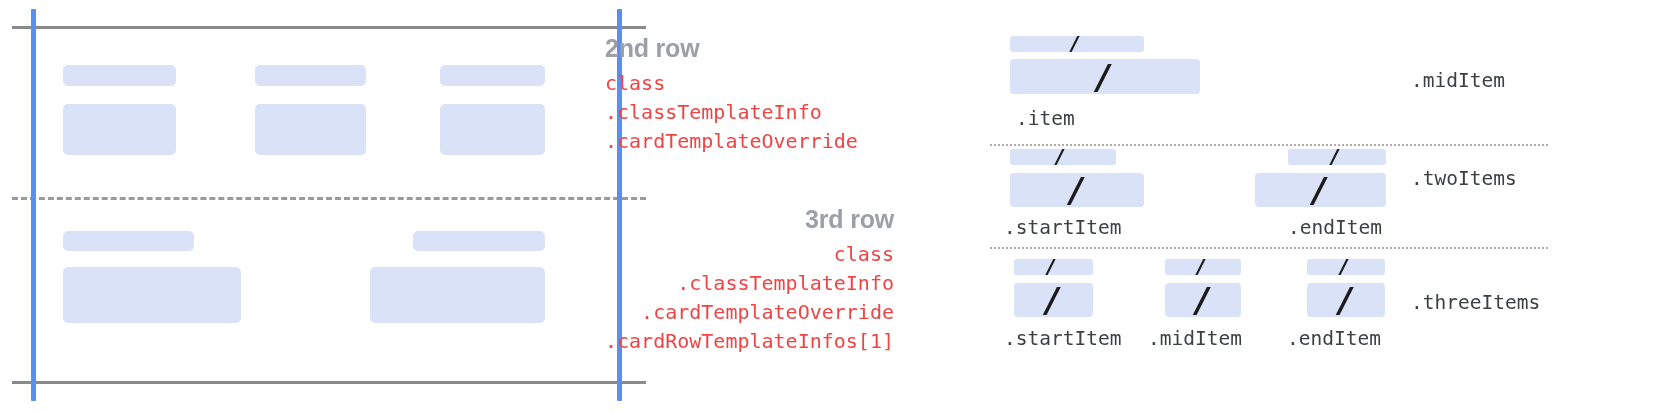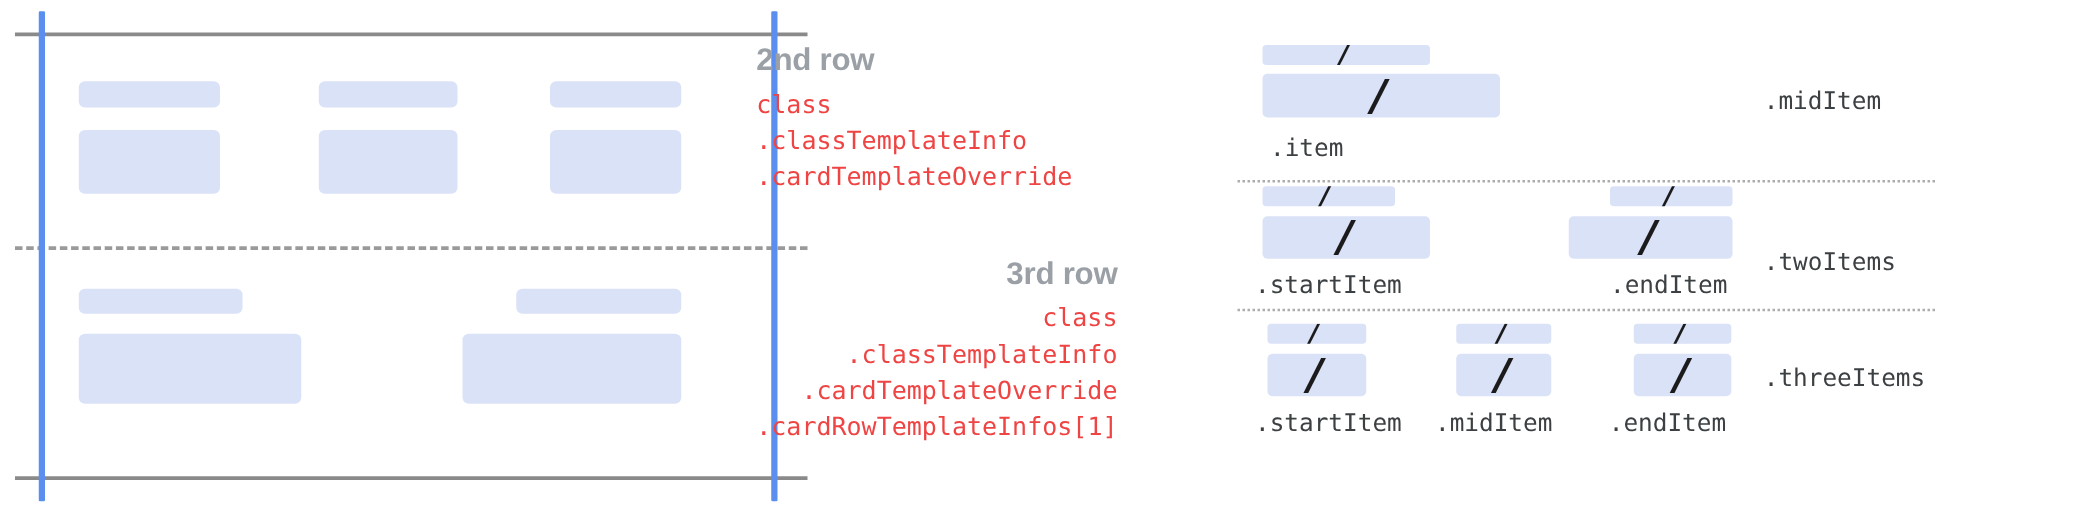--- a/index.html
+++ b/index.html
@@ -123,21 +123,21 @@
   <div class="slot-label" style="left:1004px;top:217px;">.startItem</div>
 
   <div class="slot-top" style="left:1288px;top:149px;width:98px;height:16px;">
     <span class="slash slash-sm" style="left:43px;top:-2px;">/</span>
   </div>
   <div class="slot-main" style="left:1255px;top:173px;width:131px;height:34px;">
     <span class="slash slash-lg" style="left:58px;top:0px;">/</span>
   </div>
   <div class="slot-label" style="left:1288px;top:217px;">.endItem</div>
 
-  <div class="row-label" style="left:1411px;top:199px;">.twoItems</div>
+  <div class="row-label" style="left:1411px;top:168px;">.twoItems</div>
 
   <div class="slot-top" style="left:1014px;top:259px;width:79px;height:16px;">
     <span class="slash slash-sm" style="left:33px;top:-2px;">/</span>
   </div>
   <div class="slot-main" style="left:1014px;top:283px;width:79px;height:34px;">
     <span class="slash slash-lg" style="left:32px;top:0px;">/</span>
   </div>
   <div class="slot-label" style="left:1004px;top:328px;">.startItem</div>
 
   <div class="slot-top" style="left:1165px;top:259px;width:76px;height:16px;">

